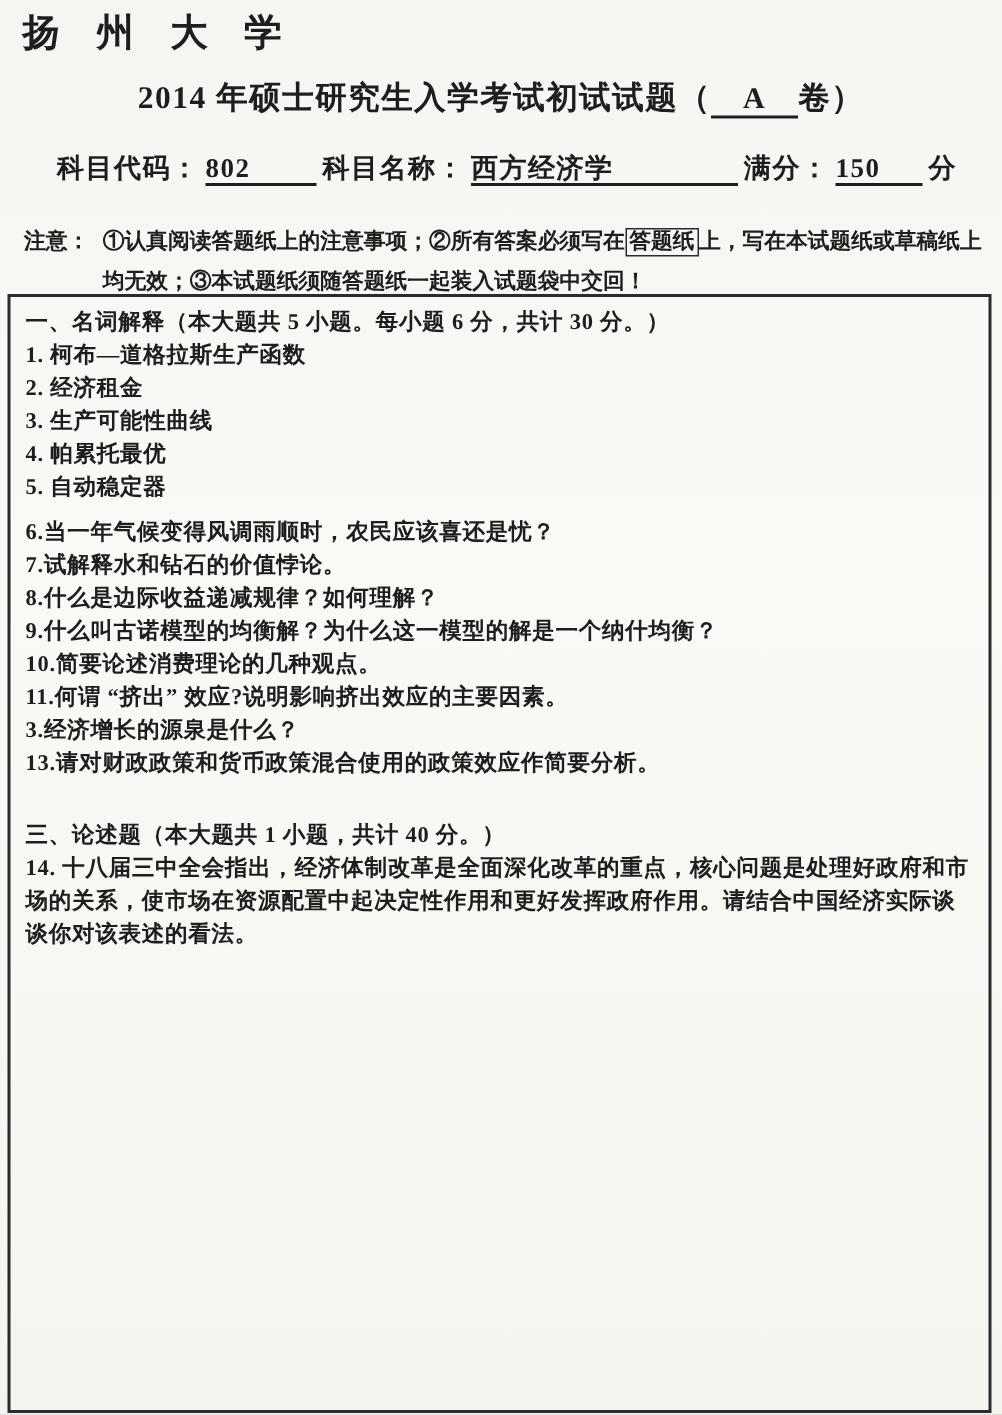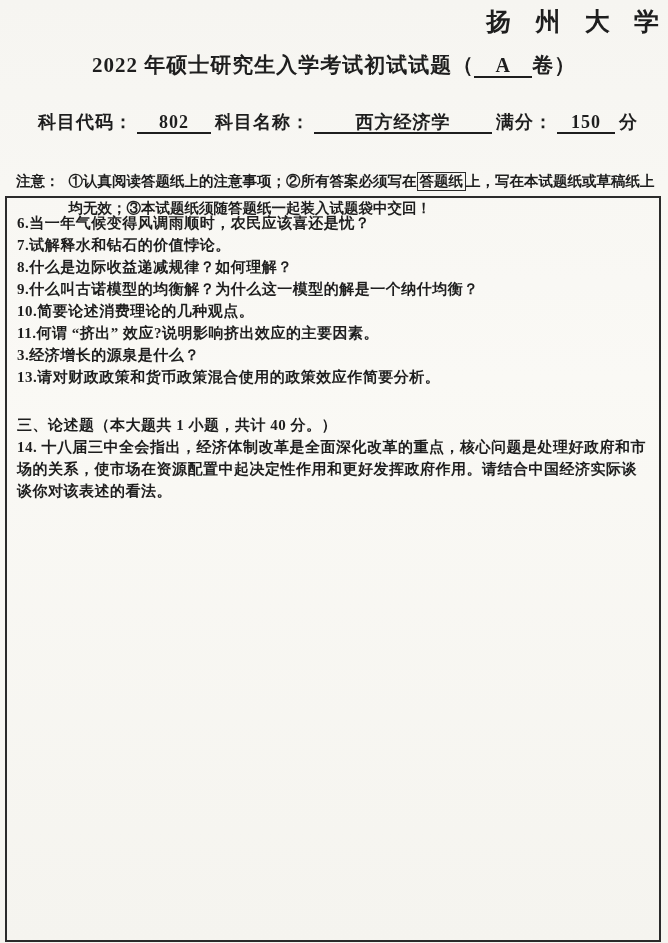--- a/index.html
+++ b/index.html
@@ -7,24 +7,25 @@
     position:relative;
     width:668px; height:943px;
     margin:0 auto;
     background:linear-gradient(180deg,#f6f5f1 0%, #faf9f5 40%, #f5f4ef 100%);
     font-family:"Liberation Serif","DejaVu Serif",serif;
     color:#1e1e1e;
     overflow:hidden;
   }
   .university {
     padding-top:5px;
-    text-align:right;
+    text-align:left;
     font-size:25px;
     font-weight:700;
     letter-spacing:9px;
+    padding-left:15px;
   }
   .exam-title {
     margin-top:13px;
     text-align:center;
     font-size:21px;
     font-weight:700;
     letter-spacing:1px;
   }
   .paper-letter {
     display:inline-block;
@@ -35,24 +36,23 @@
     line-height:22px;
   }
   .meta-row {
     margin:21px 0 0 38px;
     font-size:18px;
     font-weight:700;
     letter-spacing:1px;
   }
   .u-line {
     display:inline-block;
-    text-align:center;
     border-bottom:2px solid #1e1e1e;
     line-height:20px;
-    margin:12px 4px;
+    margin:2px 4px;
   }
   .u-code { min-width:74px; }
   .u-name { min-width:178px; }
   .u-score{ min-width:58px; }
   .notice {
     display:flex;
     margin:22px 12px 0 16px;
     font-size:14.5px;
     font-weight:700;
     line-height:27px;
@@ -80,31 +80,39 @@
   .section-3 { margin-top:26px; }
   .q-line, .section-heading { white-space:normal; }
 </style>
 </head>
 <body>
 
 <div class="page">
 
   <div class="university">扬 州 大 学</div>
 
-  <div class="exam-title"><span>2022 年硕士研究生入学考试初试试题</span><span>（</span><span class="paper-letter">A</span><span>卷）</span></div>
+  <div class="exam-title"><span>2014 年硕士研究生入学考试初试试题</span><span>（</span><span class="paper-letter">A</span><span>卷）</span></div>
 
   <div class="meta-row"><span>科目代码：</span><span class="u-line u-code">802</span><span>科目名称：</span><span class="u-line u-name">西方经济学</span><span>满分：</span><span class="u-line u-score">150</span><span>分</span></div>
 
   <div class="notice">
     <span class="notice-label">注意：</span>
     <p class="notice-text"><span>①认真阅读答题纸上的注意事项；②所有答案必须写在</span><span class="boxed">答题纸</span><span>上，写在本试题纸或草稿纸上均无效；③本试题纸须随答题纸一起装入试题袋中交回！</span></p>
   </div>
 
   <div class="question-box">
 
+    <div class="section section-1">
+      <div class="section-heading">一、名词解释（本大题共 5 小题。每小题 6 分，共计 30 分。）</div>
+      <div class="q-line">1.  柯布—道格拉斯生产函数</div>
+      <div class="q-line">2.  经济租金</div>
+      <div class="q-line">3.  生产可能性曲线</div>
+      <div class="q-line">4.  帕累托最优</div>
+      <div class="q-line">5.  自动稳定器</div>
+    </div>
 
     <div class="section section-2">
       <div class="q-line">6.当一年气候变得风调雨顺时，农民应该喜还是忧？</div>
       <div class="q-line">7.试解释水和钻石的价值悖论。</div>
       <div class="q-line">8.什么是边际收益递减规律？如何理解？</div>
       <div class="q-line">9.什么叫古诺模型的均衡解？为什么这一模型的解是一个纳什均衡？</div>
       <div class="q-line">10.简要论述消费理论的几种观点。</div>
       <div class="q-line">11.何谓 “挤出” 效应?说明影响挤出效应的主要因素。</div>
       <div class="q-line">3.经济增长的源泉是什么？</div>
       <div class="q-line">13.请对财政政策和货币政策混合使用的政策效应作简要分析。</div>

